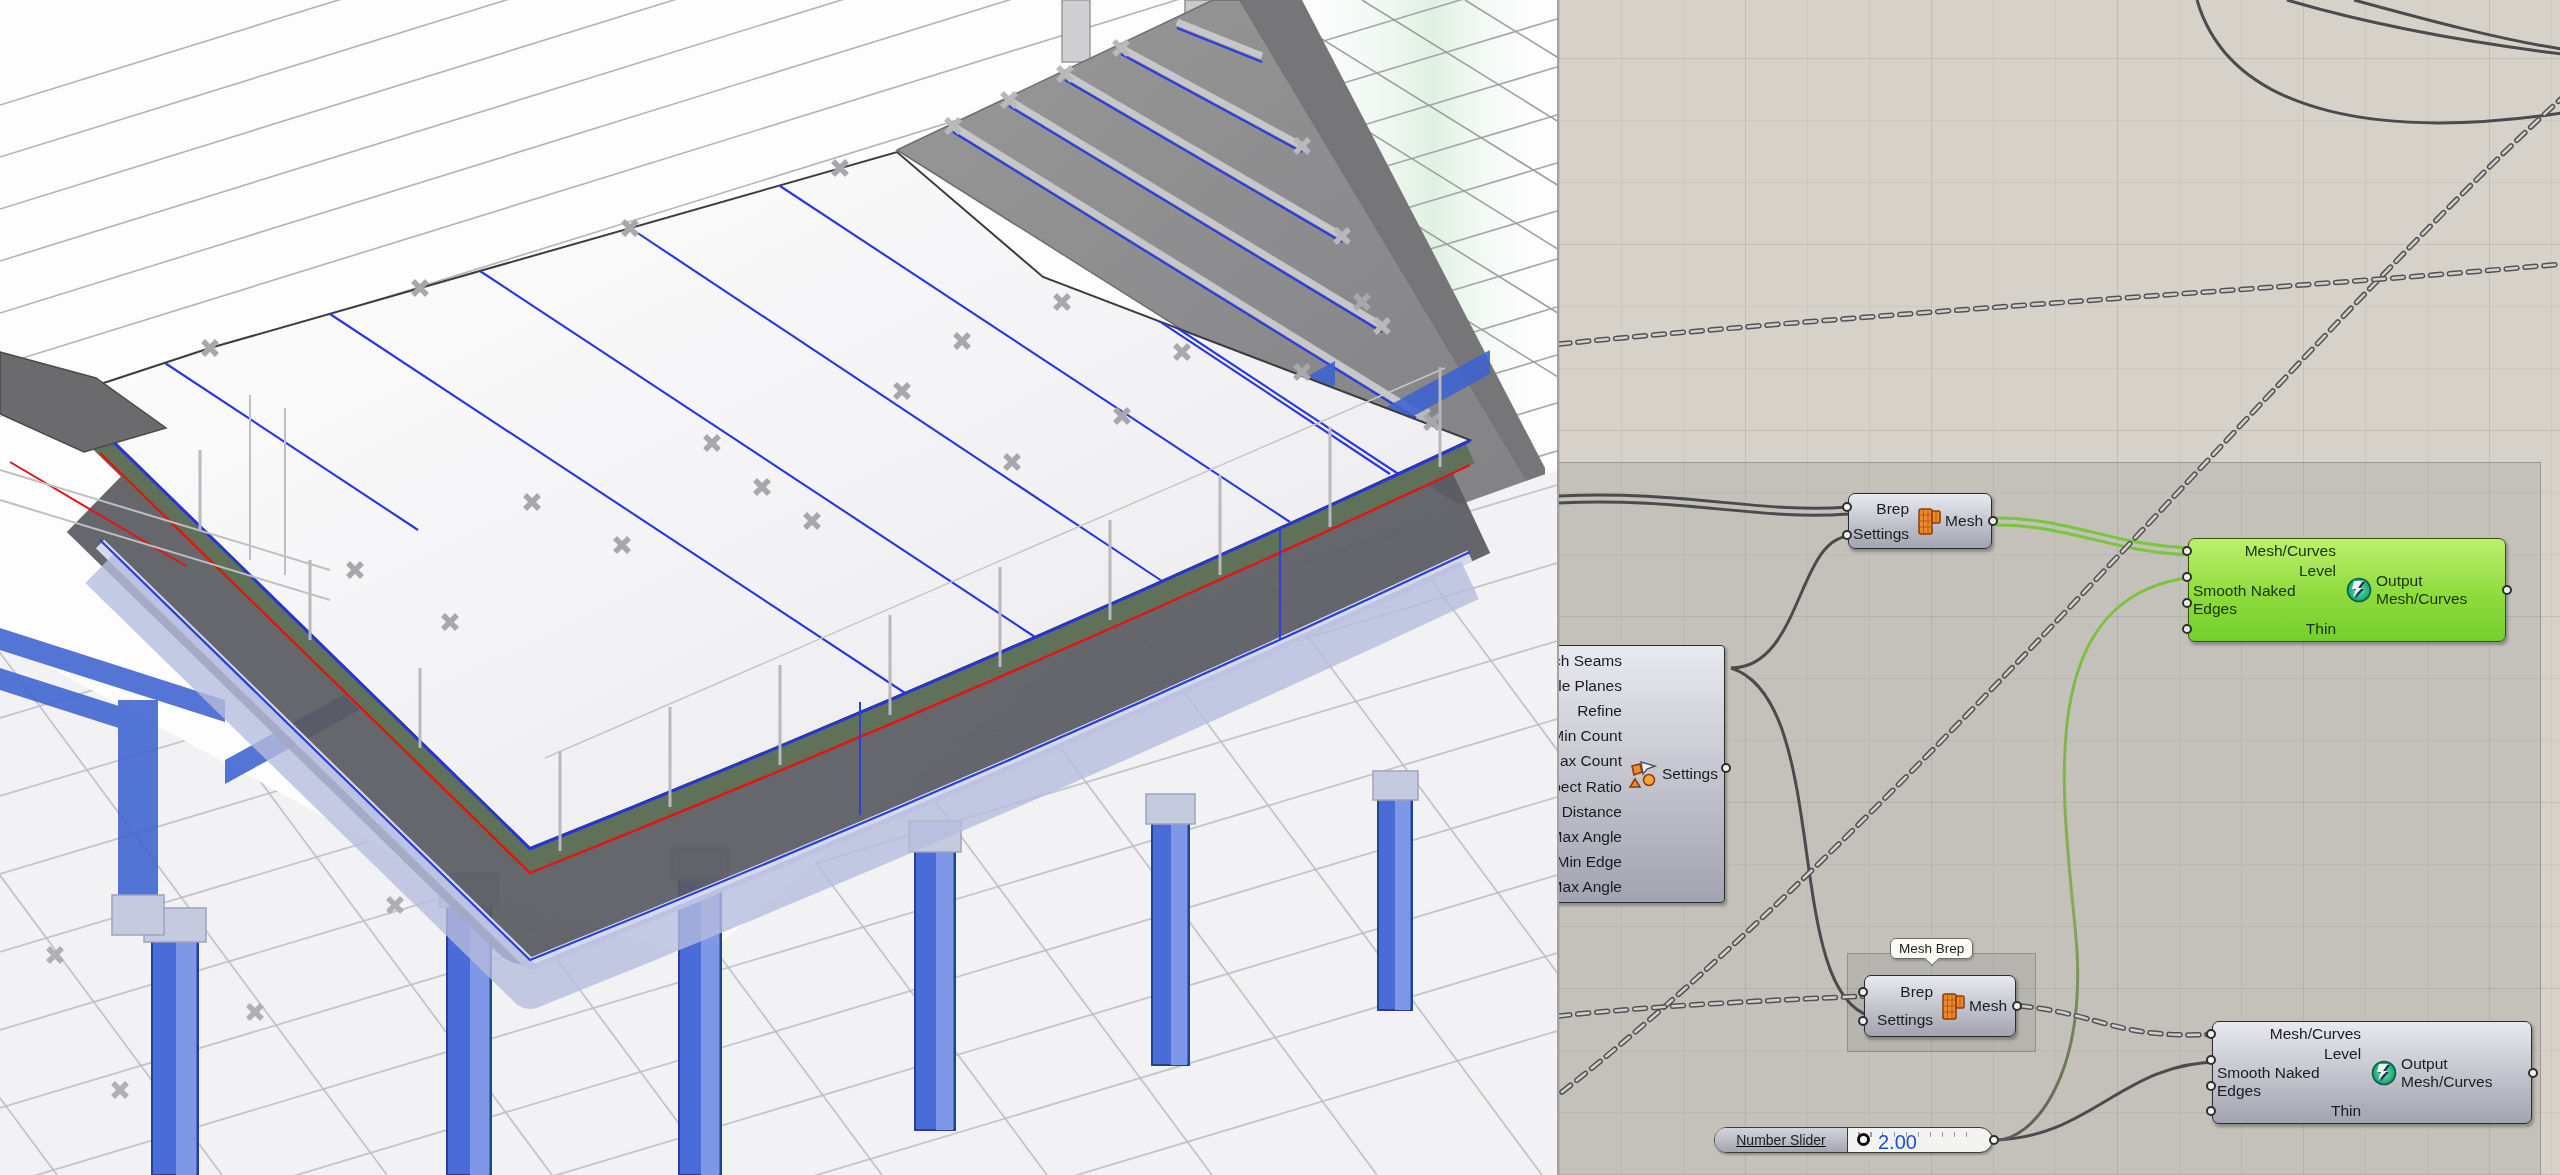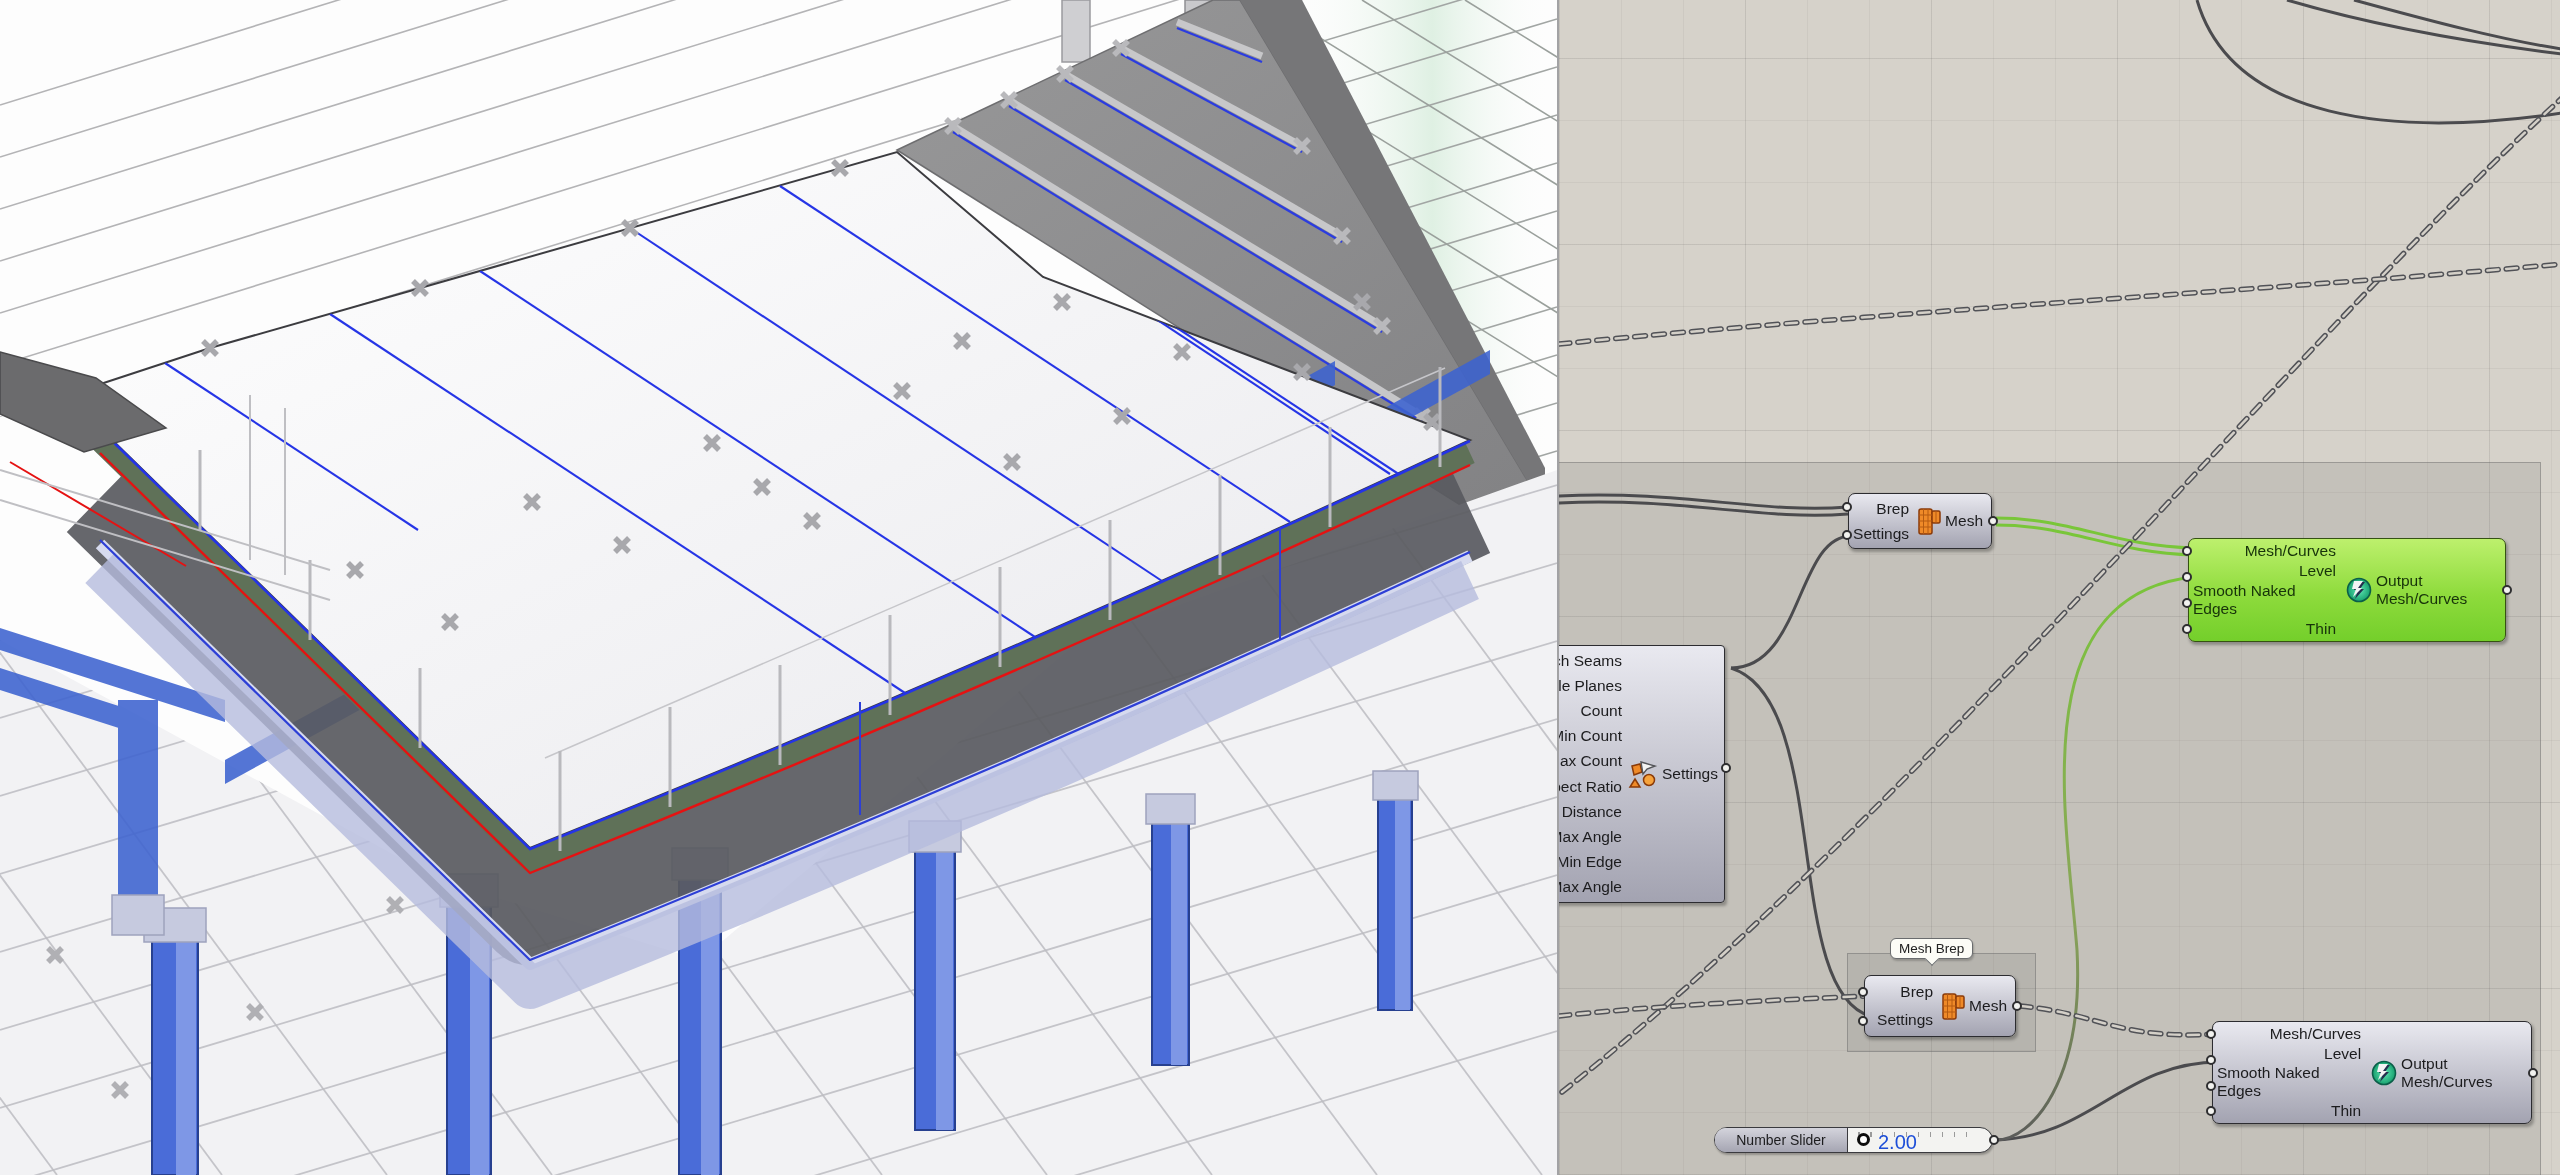--- a/index.html
+++ b/index.html
@@ -44,21 +44,21 @@
   #comp-settings .right{display:flex;align-items:center;gap:4px;padding-right:6px;}
   
   .tip{position:absolute;background:#fcfcf6;border:1.5px solid #6a6c6e;color:#222;
        font-size:13.5px;padding:2px 8px;border-radius:6px;box-shadow:1px 2px 2px rgba(0,0,0,.2);}
   .tip::after{content:"";position:absolute;left:50%;bottom:-6px;width:9px;height:9px;background:#fcfcf6;
        border-right:1.5px solid #6a6c6e;border-bottom:1.5px solid #6a6c6e;
        transform:translateX(-50%) rotate(45deg);}
   
   #slider{position:absolute;left:155px;top:1127px;width:279px;height:26px;display:flex;
           border:1.6px solid #3a3a3e;border-radius:13px;background:#f3f3f1;
-          box-shadow:1px 2px 2px rgba(0,0,0,.25);box-sizing:border-box;font-size:14px;}
+          box-shadow:1px 2px 2px rgba(0,0,0,.25);box-sizing:border-box;font-size:14px;text-decoration:underline;}
   #slider .lab{width:132px;display:flex;align-items:center;justify-content:center;
           background:linear-gradient(180deg,#d4d4dc,#a5a5b2);border-right:1.4px solid #3a3a3e;
           border-radius:11px 0 0 11px;color:#1c1c1e;}
   #slider .track{position:relative;flex:1;border-radius:0 11px 11px 0;}
   #slider .ticks{position:absolute;left:10px;right:14px;top:4px;height:5px;
           background:repeating-linear-gradient(90deg,#9a9a9a 0 1.5px,transparent 1.5px 12px);}
   #slider .knob{position:absolute;left:9px;top:5px;width:13px;height:13px;border-radius:50%;
           background:#fff;border:3.5px solid #0d0d0d;box-sizing:border-box;}
   #slider .val{position:absolute;left:30px;top:3px;color:#1d4ed8;font-size:20px;}
 </style>
@@ -400,21 +400,21 @@
       <div class="outlab">
           <span>Mesh</span>
         </div>
     </div>
 
     <div class="comp" id="comp-settings" style="left:-60px;top:645px;width:226px;height:258px;border-radius:4px;">
       <span class="nub out" style="top:117px"></span>
       <div class="incol">
         <span>Patch Seams</span>
         <span>Simple Planes</span>
-        <span>Count</span>
+        <span>Refine</span>
         <span>Min Count</span>
         <span>Max Count</span>
         <span>Aspect Ratio</span>
         <span>Max Distance</span>
         <span>Max Angle</span>
         <span>Min Edge</span>
         <span>Max Angle</span>
       </div>
       <div class="right">
         <svg width="30" height="30" viewBox="0 0 30 30">

